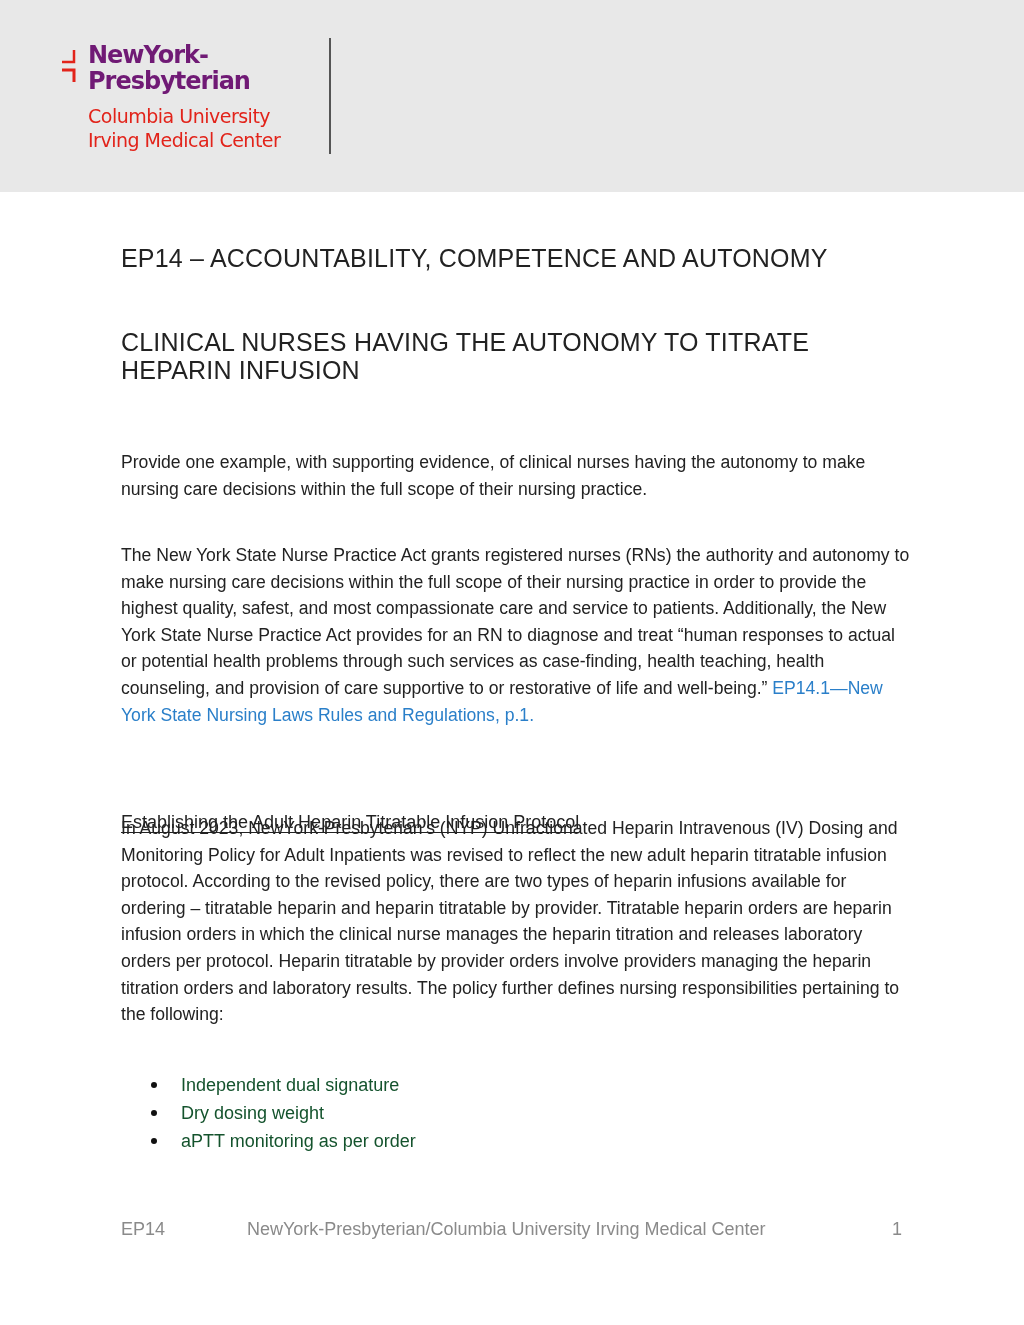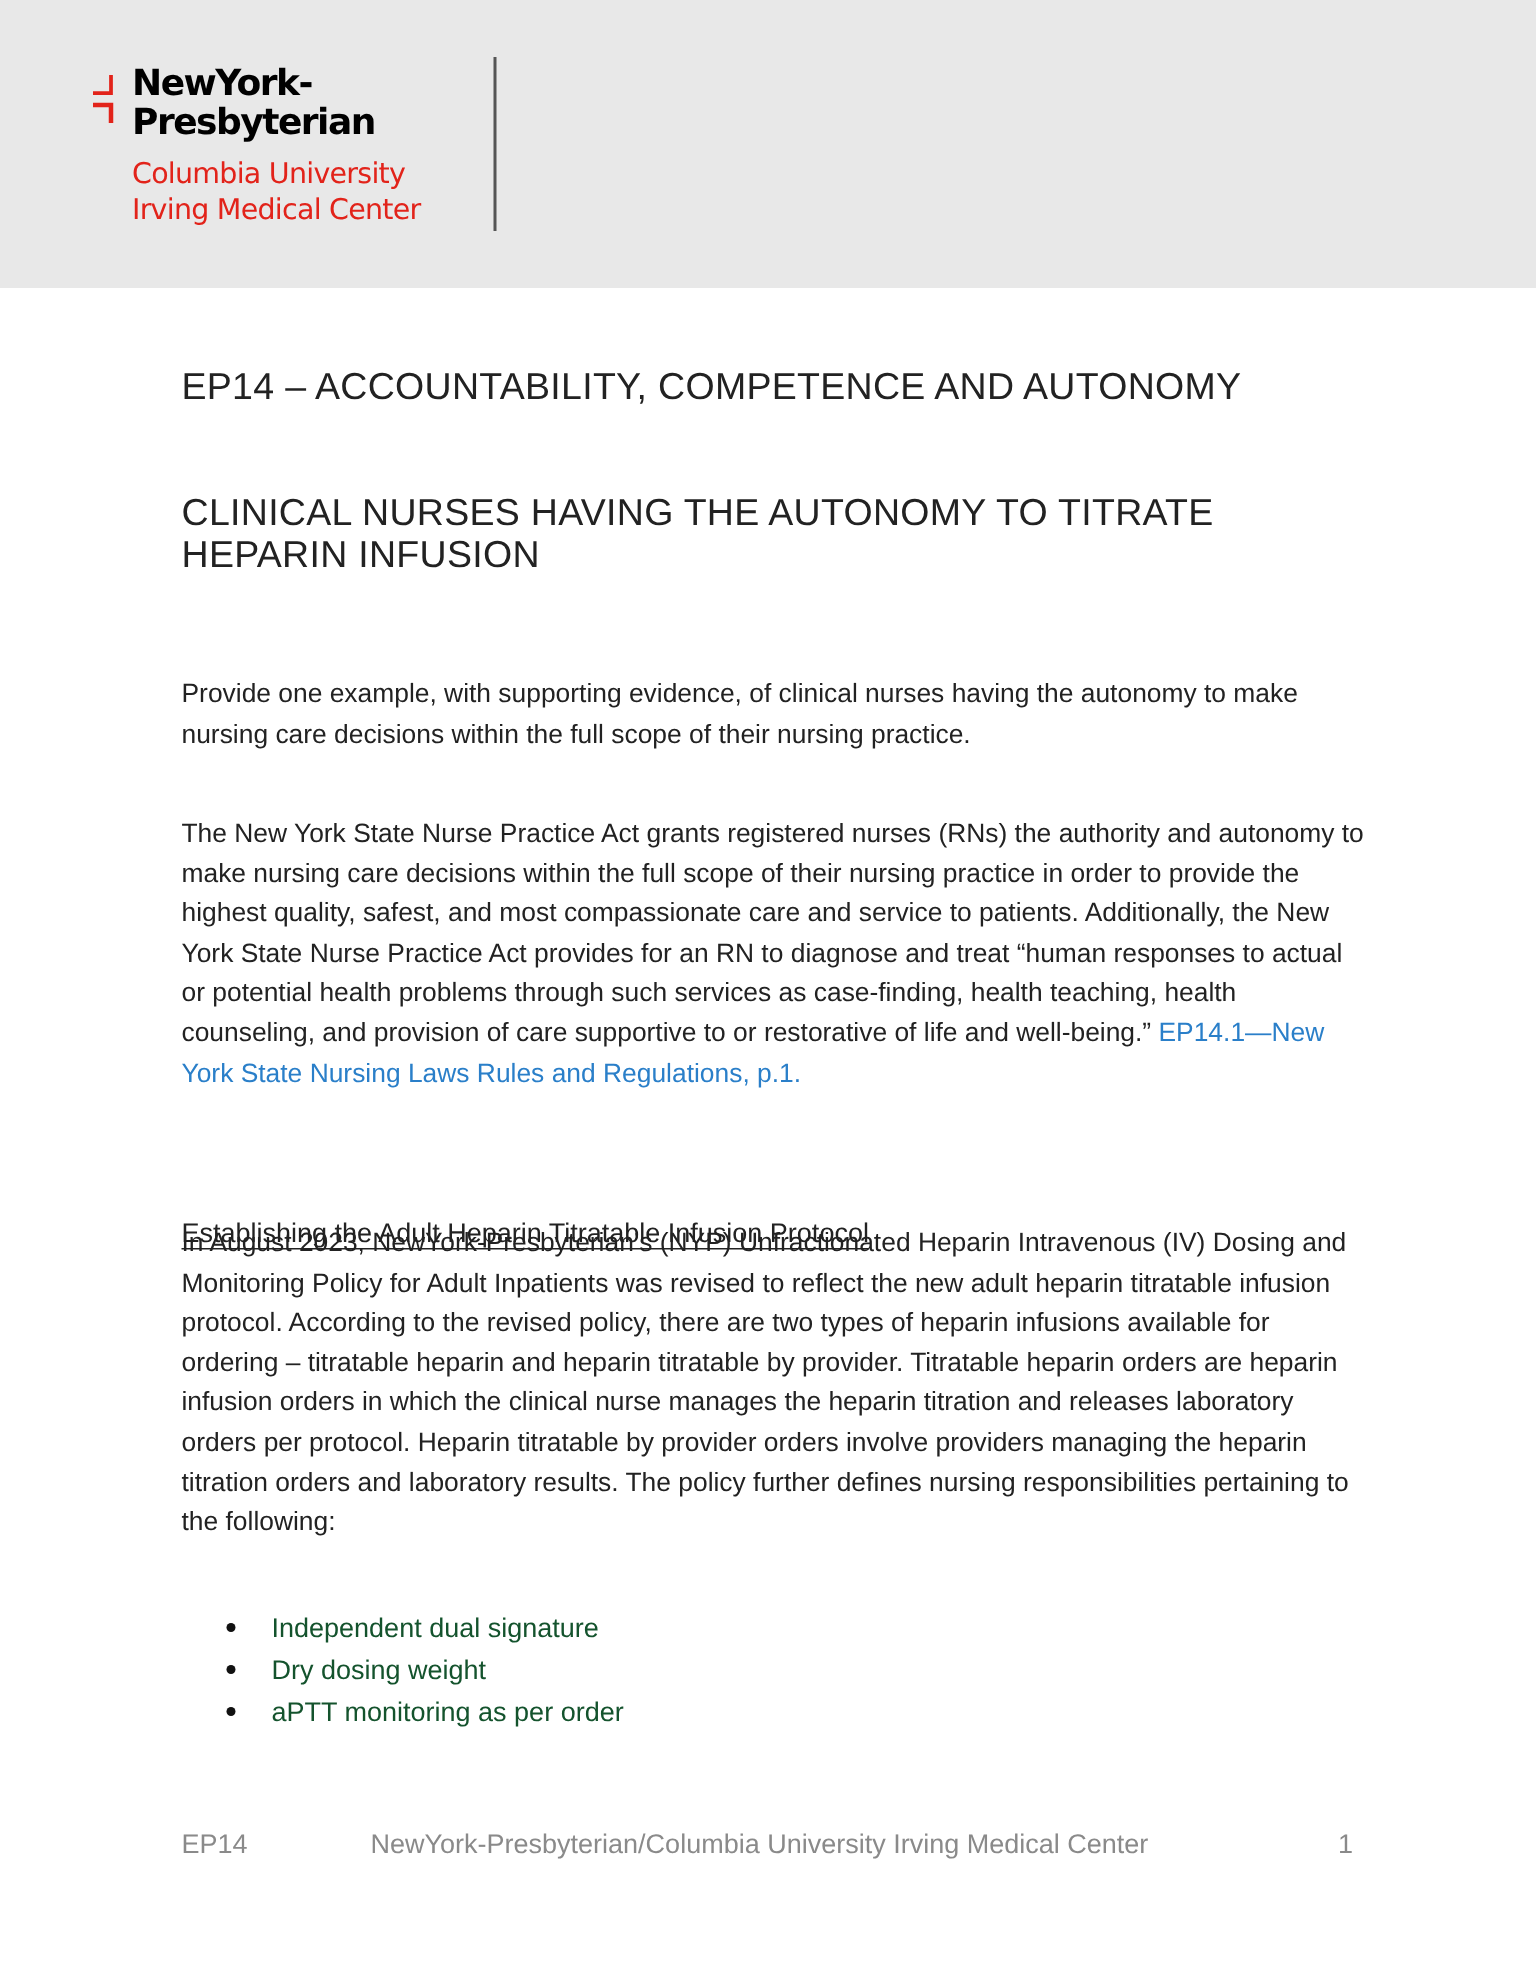--- a/index.html
+++ b/index.html
@@ -18,21 +18,21 @@
   }
   .logo {
     position: absolute; left: 60px; top: 42px;
     width: 260px; height: 120px;
   }
   .logo-mark { position: absolute; left: 0; top: 4px; width: 24px; height: 44px; }
   .logo-line1, .logo-line2 {
     position: absolute; left: 28px;
     font-family: "DejaVu Sans", sans-serif;
     font-weight: bold; font-size: 24px;
-    color: #000000; letter-spacing: -1px;
+    color: #701a75; letter-spacing: -1px;
     line-height: 26px;
   }
   .logo-line1 { top: 0px; }
   .logo-line2 { top: 26px; }
   .logo-line3, .logo-line4 {
     position: absolute; left: 28px;
     font-family: "DejaVu Sans", sans-serif;
     font-size: 19px; color: #e2231a;
     letter-spacing: -0.5px; line-height: 24px; text-align: right;
   }

